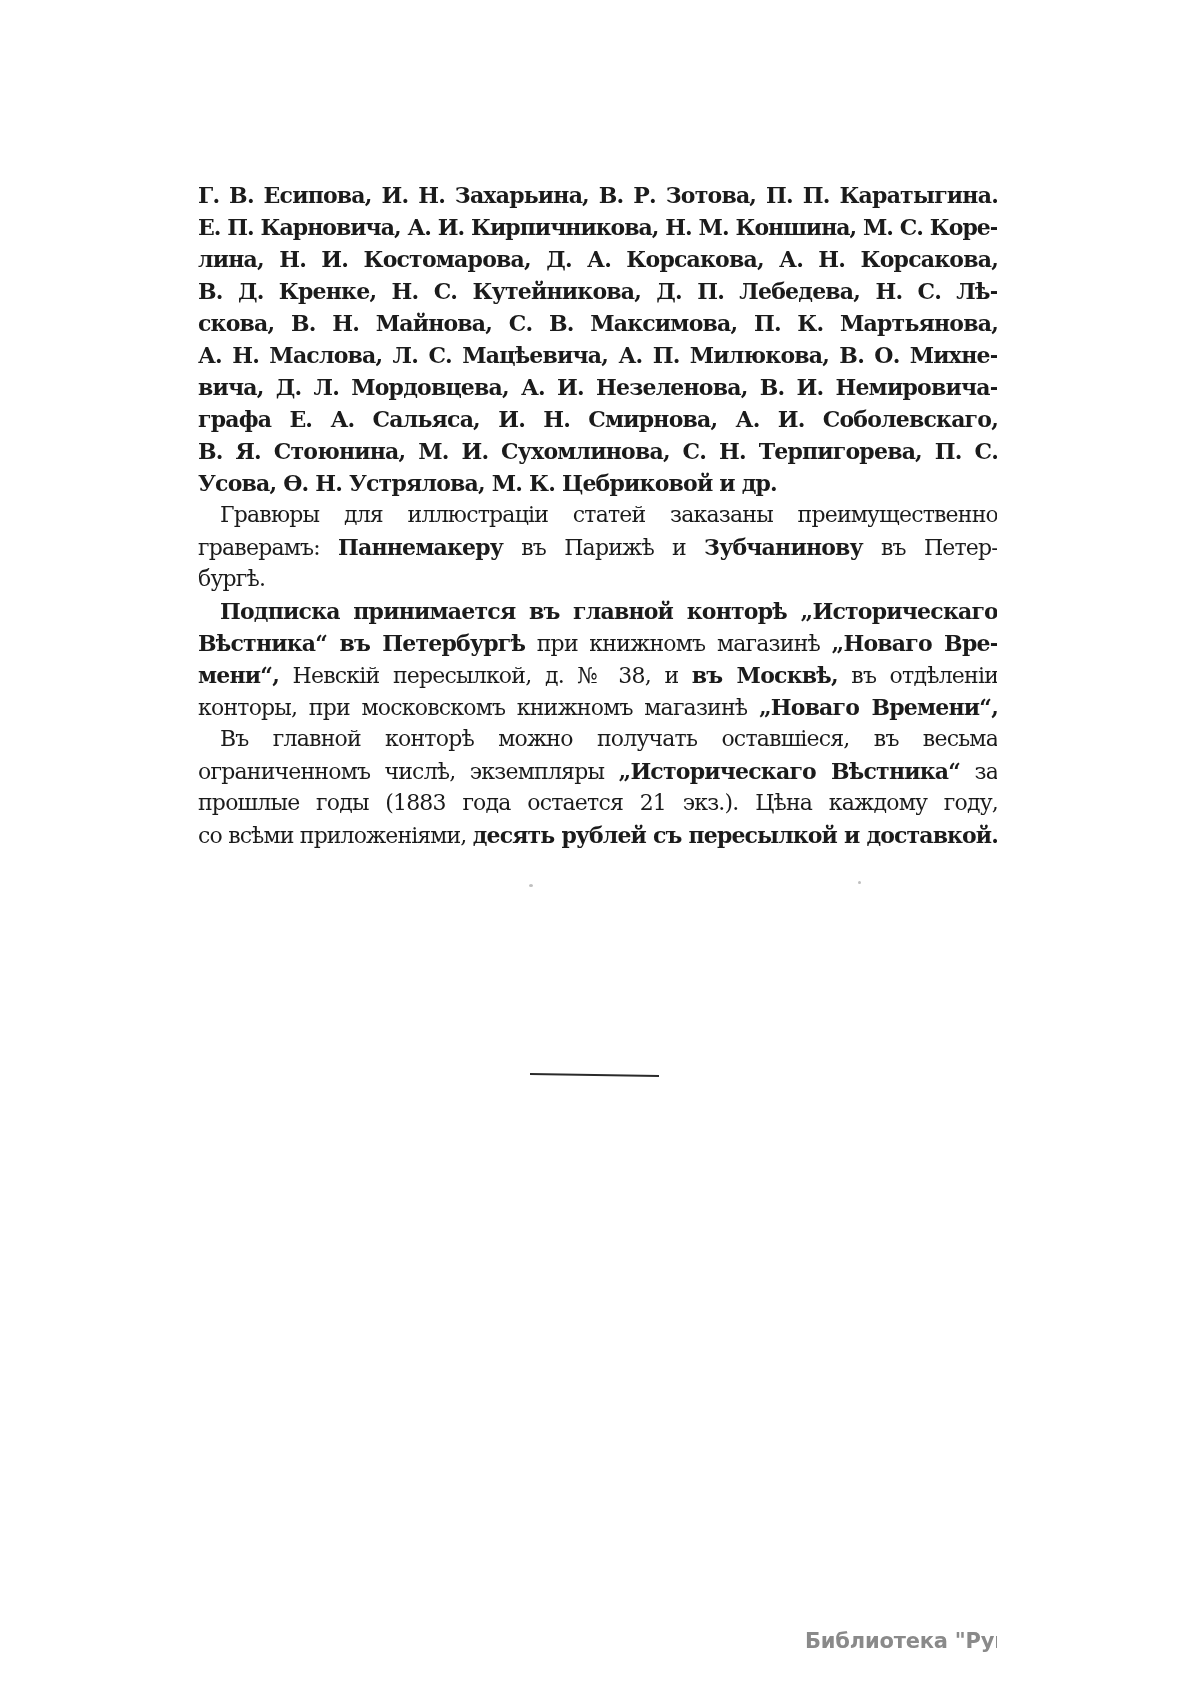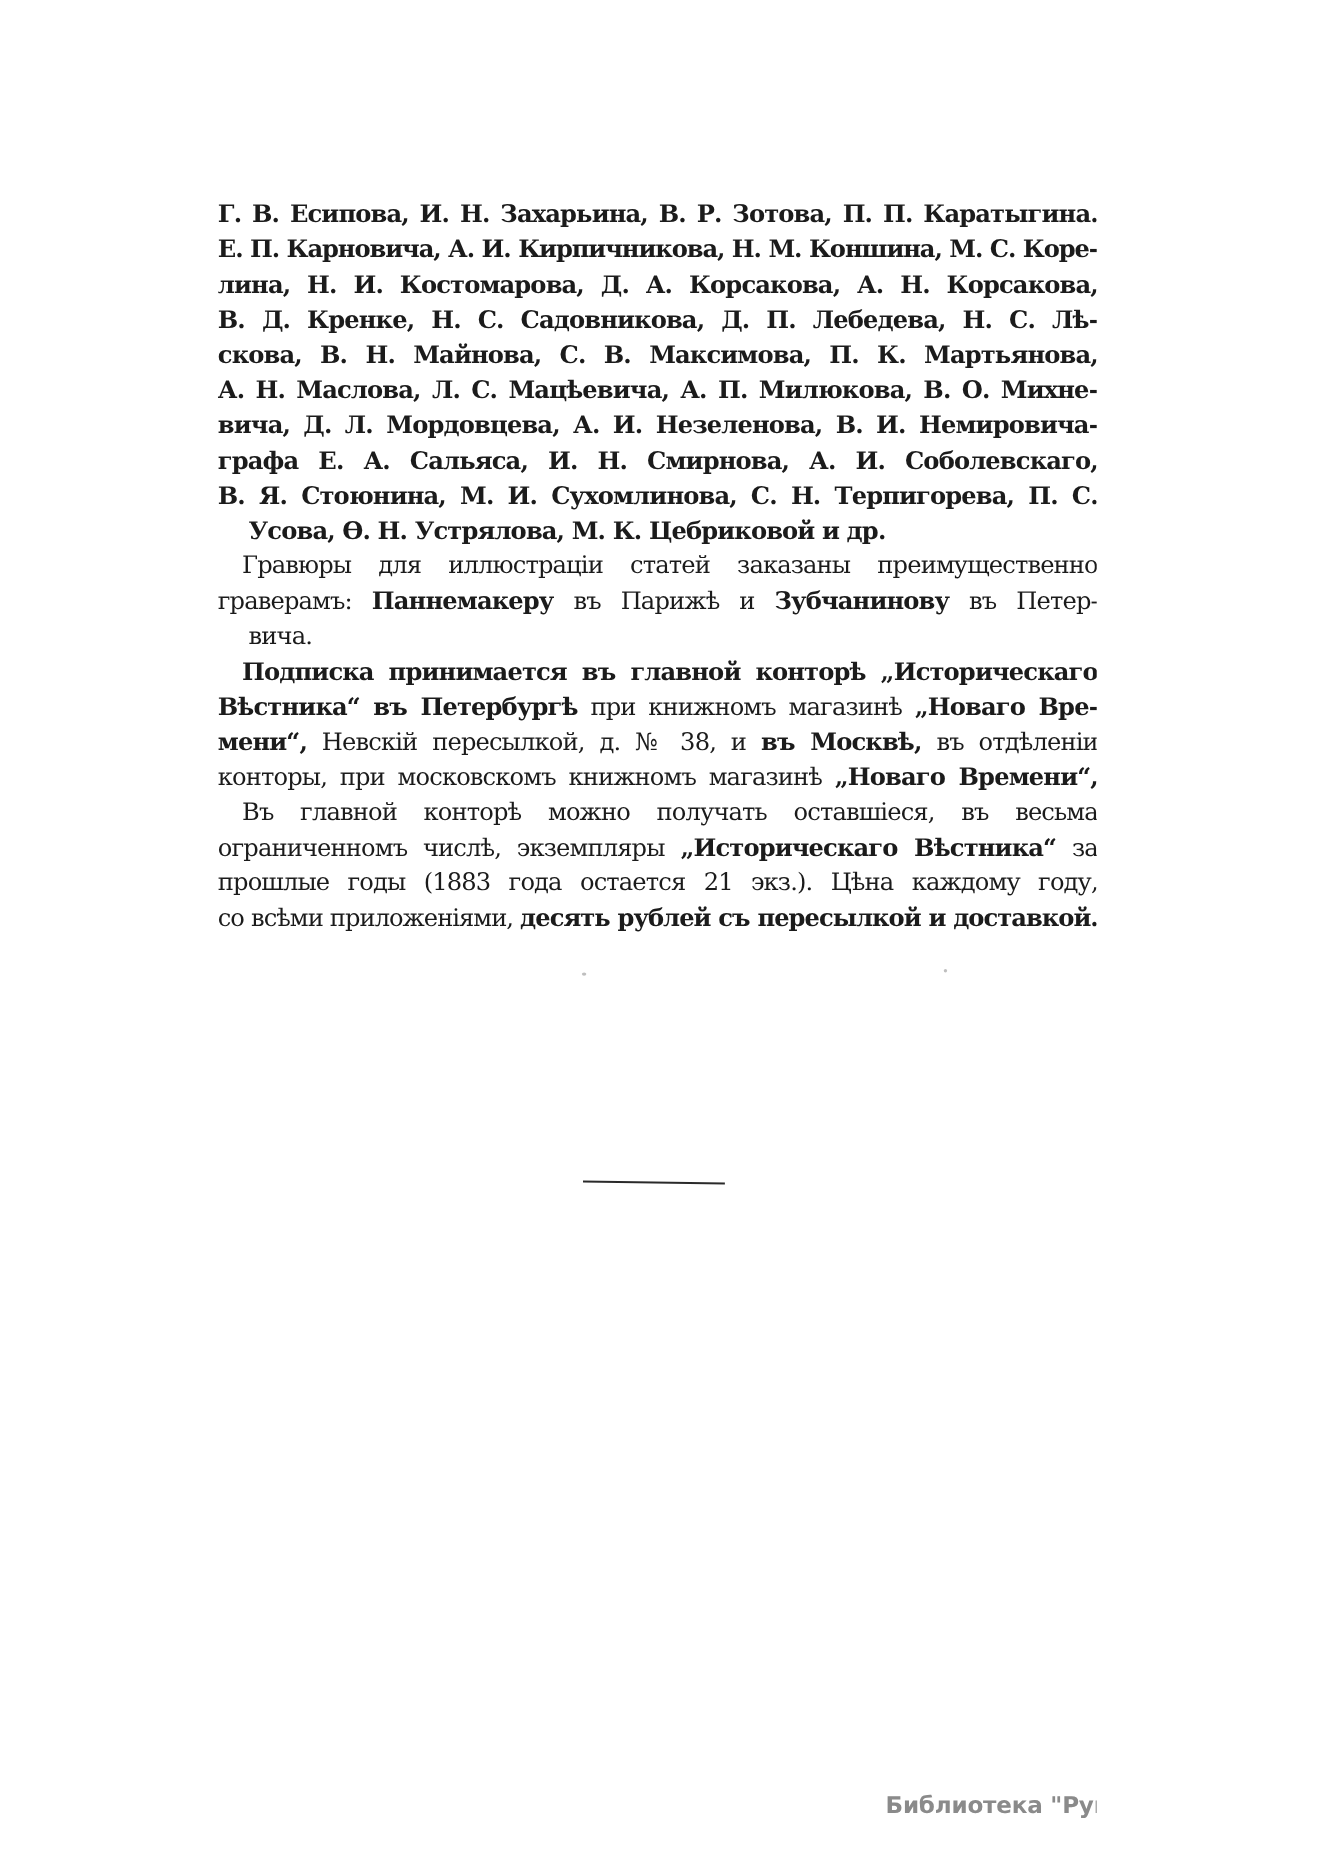--- a/index.html
+++ b/index.html
@@ -26,21 +26,20 @@
     letter-spacing: -0.8px;
   }
   .line {
     height: 32px;
     text-align: justify;
     text-align-last: justify;
   }
   .line.no-just {
     text-align: right;
     text-align-last: left;
-    margin-left: 28px;
   }
   .line.indent {
     text-indent: 22px;
   }
   .seg-b {
     font-weight: 700;
   }
   .rule {
     position: absolute;
     left: 530px;
@@ -71,30 +70,30 @@
   }
 </style>
 </head>
 <body>
 
 <div class="page">
   <div class="text-block" id="textBlock">
       <div class="line" style=""><span class="seg-b">Г. В. Есипова, И. Н. Захарьина, В. Р. Зотова, П. П. Каратыгина.</span></div>
       <div class="line" style="letter-spacing: -1px;"><span class="seg-b">Е. П. Карновича, А. И. Кирпичникова, Н. М. Коншина, М. С. Коре-</span></div>
       <div class="line" style=""><span class="seg-b">лина, Н. И. Костомарова, Д. А. Корсакова, А. Н. Корсакова,</span></div>
-      <div class="line" style=""><span class="seg-b">В. Д. Кренке, Н. С. Садовникова, Д. П. Лебедева, Н. С. Лѣ-</span></div>
+      <div class="line" style=""><span class="seg-b">В. Д. Кренке, Н. С. Кутейникова, Д. П. Лебедева, Н. С. Лѣ-</span></div>
       <div class="line" style=""><span class="seg-b">скова, В. Н. Майнова, С. В. Максимова, П. К. Мартьянова,</span></div>
       <div class="line" style=""><span class="seg-b">А. Н. Маслова, Л. С. Мацѣевича, А. П. Милюкова, В. О. Михне-</span></div>
       <div class="line" style=""><span class="seg-b">вича, Д. Л. Мордовцева, А. И. Незеленова, В. И. Немировича-</span></div>
       <div class="line" style=""><span class="seg-b">графа Е. А. Сальяса, И. Н. Смирнова, А. И. Соболевскаго,</span></div>
       <div class="line" style=""><span class="seg-b">В. Я. Стоюнина, М. И. Сухомлинова, С. Н. Терпигорева, П. С.</span></div>
       <div class="line no-just" style=""><span class="seg-b">Усова, Ѳ. Н. Устрялова, М. К. Цебриковой и др.</span></div>
       <div class="line indent" style=""><span class="seg-r">Гравюры для иллюстраціи статей заказаны преимущественно</span></div>
       <div class="line" style=""><span class="seg-r">граверамъ: </span><span class="seg-b">Паннемакеру</span><span class="seg-r"> въ Парижѣ и </span><span class="seg-b">Зубчанинову</span><span class="seg-r"> въ Петер-</span></div>
-      <div class="line no-just" style=""><span class="seg-r">вича.</span></div>
+      <div class="line no-just" style=""><span class="seg-r">бургѣ.</span></div>
       <div class="line indent" style=""><span class="seg-b">Подписка принимается въ главной конторѣ „Историческаго</span></div>
       <div class="line" style=""><span class="seg-b">Вѣстника“ въ Петербургѣ</span><span class="seg-r"> при книжномъ магазинѣ </span><span class="seg-b">„Новаго Вре-</span></div>
       <div class="line" style=""><span class="seg-b">мени“,</span><span class="seg-r"> Невскій пересылкой, д. № 38, и </span><span class="seg-b">въ Москвѣ,</span><span class="seg-r"> въ отдѣленіи</span></div>
       <div class="line" style=""><span class="seg-r">конторы, при московскомъ книжномъ магазинѣ </span><span class="seg-b">„Новаго Времени“,</span></div>
       <div class="line indent" style=""><span class="seg-r">Въ главной конторѣ можно получать оставшіеся, въ весьма</span></div>
       <div class="line" style=""><span class="seg-r">ограниченномъ числѣ, экземпляры </span><span class="seg-b">„Историческаго Вѣстника“</span><span class="seg-r"> за</span></div>
       <div class="line" style=""><span class="seg-r">прошлые годы (1883 года остается 21 экз.). Цѣна каждому году,</span></div>
       <div class="line" style="letter-spacing: -0.9px;"><span class="seg-r">со всѣми приложеніями, </span><span class="seg-b">десять рублей съ пересылкой и доставкой.</span></div>
     </div>
   <div class="rule"></div>

